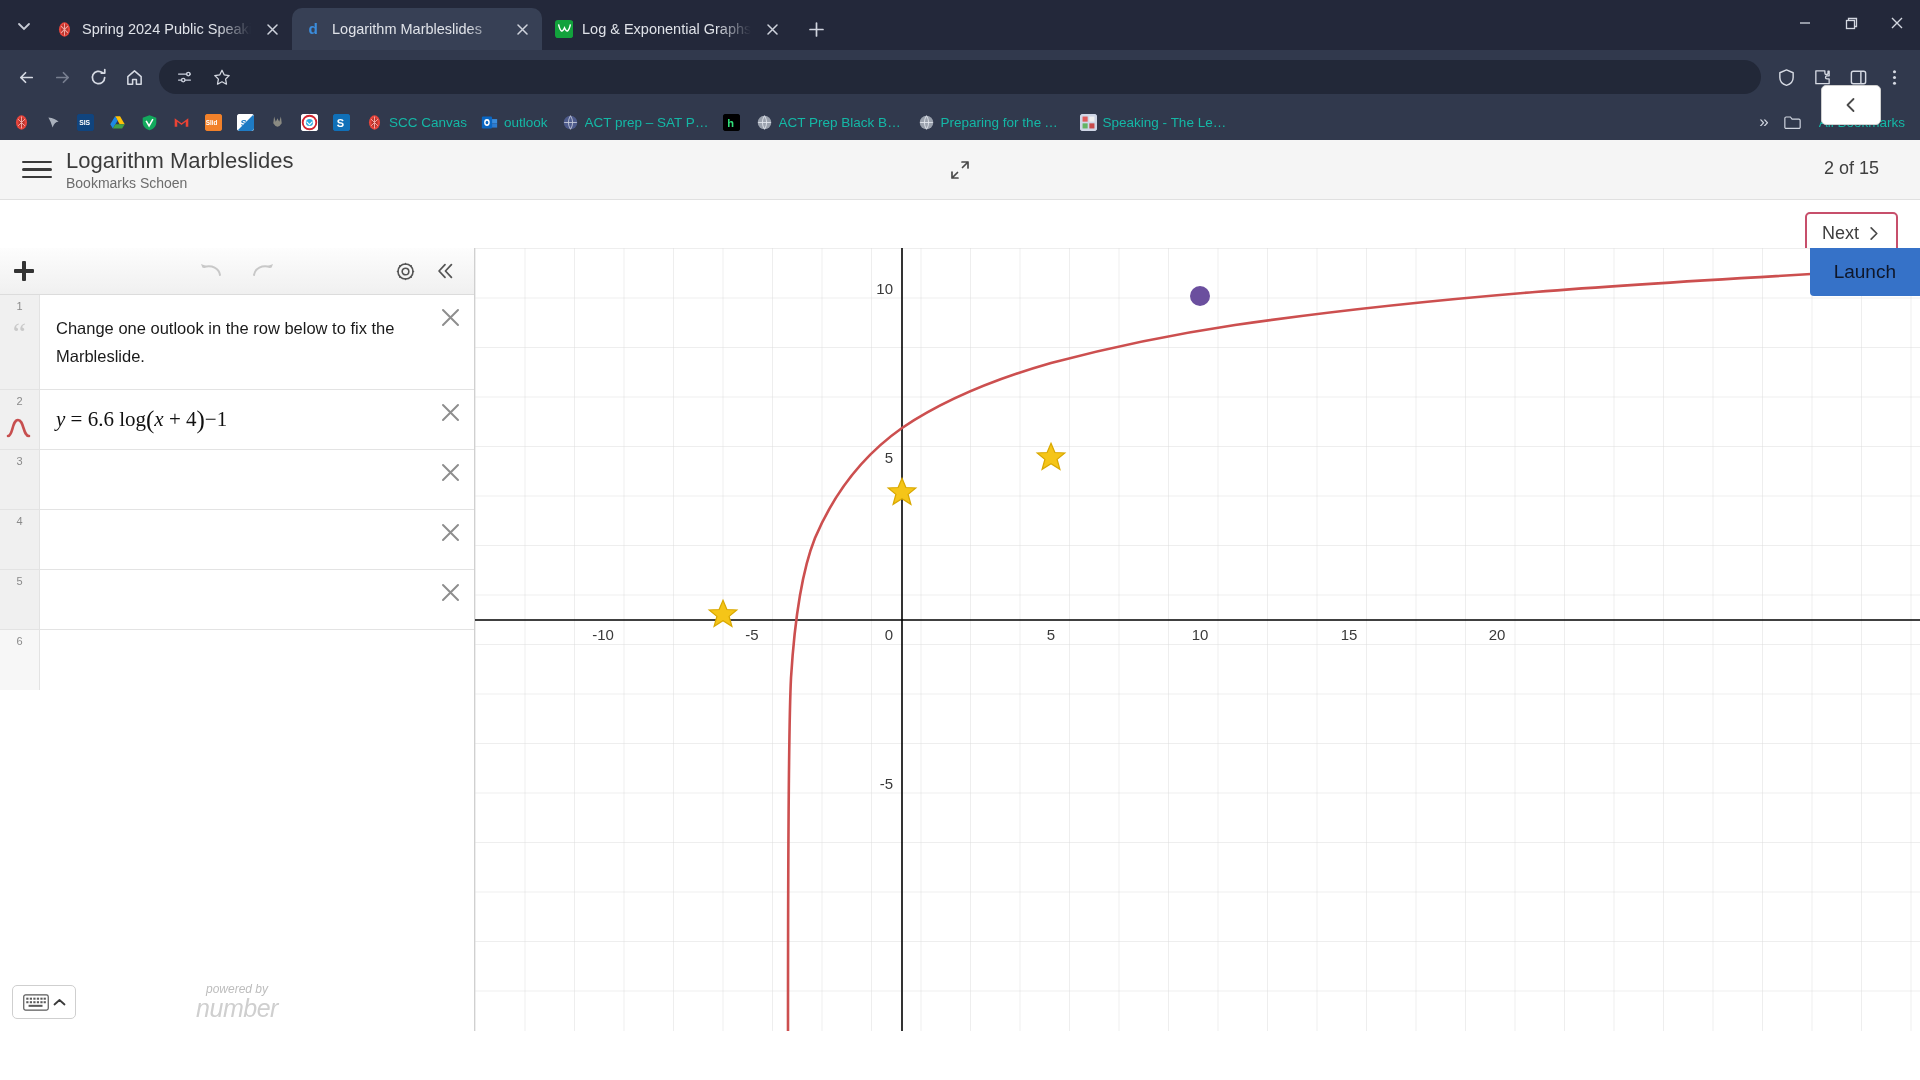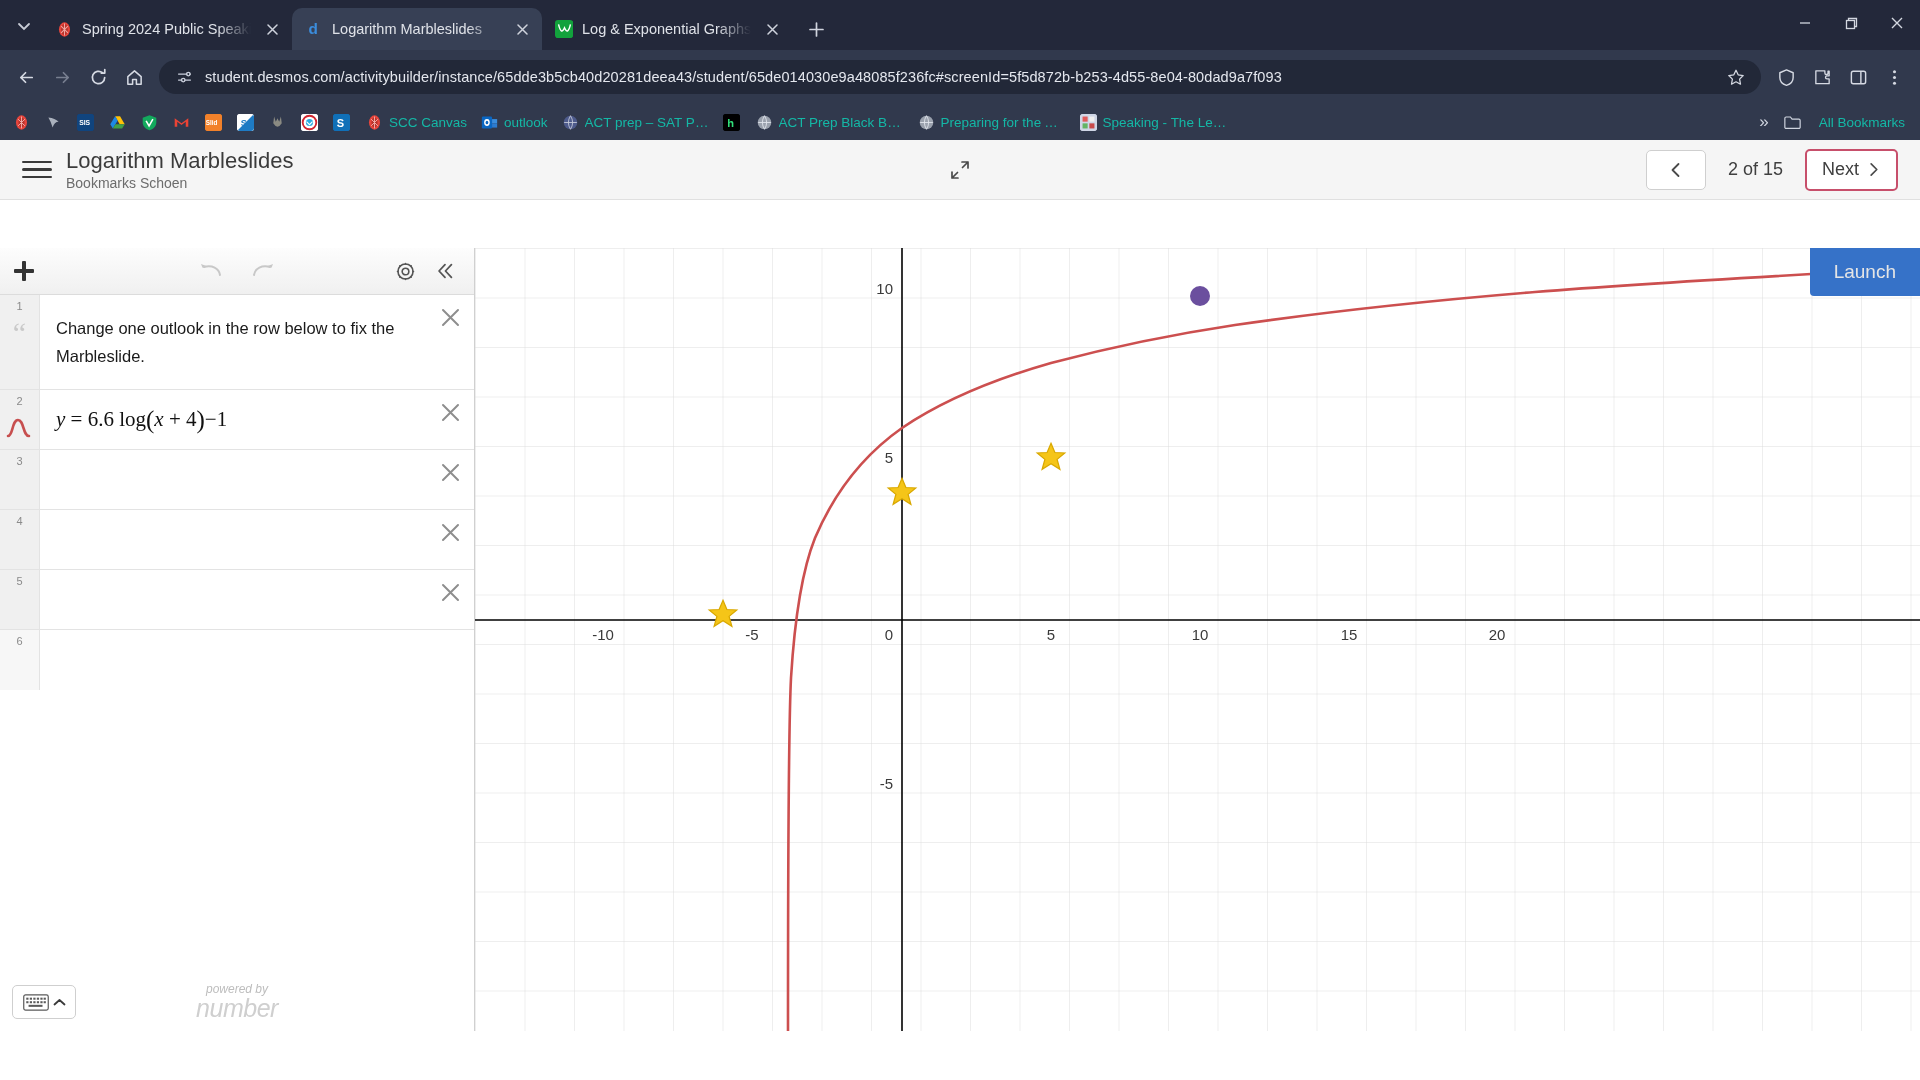--- a/index.html
+++ b/index.html
@@ -60,21 +60,21 @@
   #page { width:1920px; height:891px; background:#fff; position:relative; }
   #dheader { height:60px; background:#f5f5f5; border-bottom:1px solid #e0e0e0; display:flex;
              align-items:center; padding:0 22px; position:relative; }
   #hamb { width:30px; display:flex; flex-direction:column; gap:5px; cursor:pointer; margin-right:14px; }
   #hamb i { display:block; height:2.5px; background:#3a3a3a; border-radius:2px; }
   #titleblock { display:flex; flex-direction:column; justify-content:center; }
   #acttitle { font-size:22px; color:#3b3b3b; font-weight:400; line-height:1.15; }
   #actauthor { font-size:14px; color:#6c6c6c; margin-top:2px; }
   #expandbtn { position:absolute; left:50%; transform:translateX(-50%); width:40px; height:40px;
                display:flex; align-items:center; justify-content:center; cursor:pointer; border-radius:5px; }
-  #navright { margin-left:auto; display:flex; align-items:center; gap:22px; }
+  #navright { margin-left:auto; display:flex; align-items:center; gap:33px;flex-direction:column; }
   #prevbtn { width:60px; height:40px; border:1px solid #cfcfcf; border-radius:5px; background:#fff;
              display:flex; align-items:center; justify-content:center; cursor:pointer; }
   #pagecount { font-size:18px; color:#3f3f3f; }
   #nextbtn { height:42px; border:2px solid #c74f6b; border-radius:5px; background:#fff; display:flex;
              align-items:center; gap:7px; padding:0 15px; cursor:pointer; }
   #nextbtn span { font-size:18px; color:#3f3f3f; }
 
   #screentitle { height:48px; display:flex; align-items:center; justify-content:center; font-size:21px;
                  color:#3c3c3c; background:#fff; }
 
@@ -114,21 +114,21 @@
             border-radius:5px; background:#fff; display:flex; align-items:center; justify-content:center;
             gap:4px; cursor:pointer; }
   #poweredby { position:absolute; left:50%; transform:translateX(-50%); bottom:10px; text-align:center;
                pointer-events:none;font-style:italic; }
   #poweredby .pb { font-size:12px; color:#bdbdbd; line-height:1; }
   #poweredby .dm { font-size:25px; color:#cfcfcf; letter-spacing:-.5px; line-height:1.05; }
 
   
   #graph { flex:1 1 auto; position:relative; background:#fff; overflow:hidden; }
   #graphsvg { position:absolute; inset:0; width:100%; height:100%; }
-  #launchbtn { position:absolute; right:0; top:0; background:#3672c8; color:#e5e5e5; font-size:19px;
+  #launchbtn { position:absolute; right:0; top:0; background:#3672c8; color:#0f172a; font-size:19px;
                padding:13px 24px; border-radius:0 0 0 4px; cursor:pointer; z-index:5; }
 </style>
 </head>
 <body>
 
 <div id="chrome">
 
   <div id="tabstrip">
 
     <div class="tablist-btn">
@@ -232,21 +232,20 @@
     </div>
 
     <div id="omnibox">
       <span class="oicon">
         <svg width="17" height="17" viewBox="0 0 20 20">
           <path d="M3 6 H13 M16 6 H17 M3 13 H7 M10 13 H17" stroke="#c9cedb" stroke-width="1.5" stroke-linecap="round" fill="none"></path>
           <circle cx="14.5" cy="6" r="2.1" fill="none" stroke="#c9cedb" stroke-width="1.5"></circle>
           <circle cx="8.5" cy="13" r="2.1" fill="none" stroke="#c9cedb" stroke-width="1.5"></circle>
         </svg>
       </span>
-      <span id="url">student.desmos.com/activitybuilder/instance/65dde3b5cb40d20281deea43/student/65de014030e9a48085f236fc#screenId=5f5d872b-b253-4d55-8e04-80dad9a7f093</span>
       <span class="omni-right">
         <span class="tbtn">
           <svg width="18" height="18" viewBox="0 0 20 20">
             <path d="M10 2.5 L12.4 7.6 L18 8.4 L14 12.4 L15 18 L10 15.3 L5 18 L6 12.4 L2 8.4 L7.6 7.6 Z" fill="none" stroke="#d6dae3" stroke-width="1.4" stroke-linejoin="round"></path>
           </svg>
         </span>
       </span>
     </div>
 
     <div class="tbtn">

